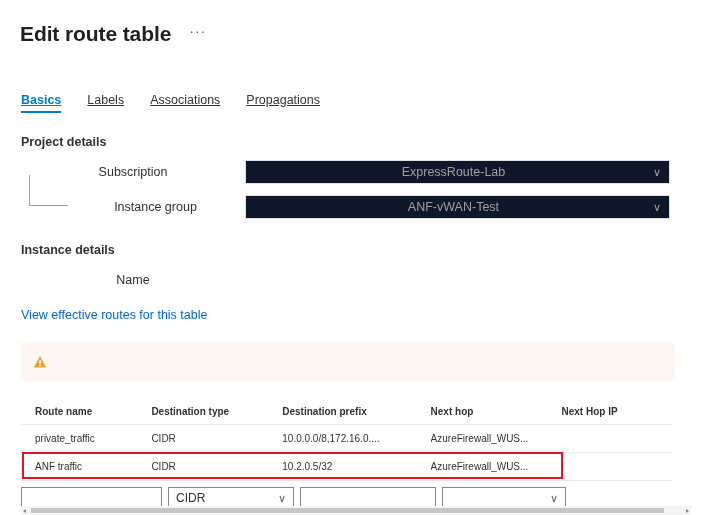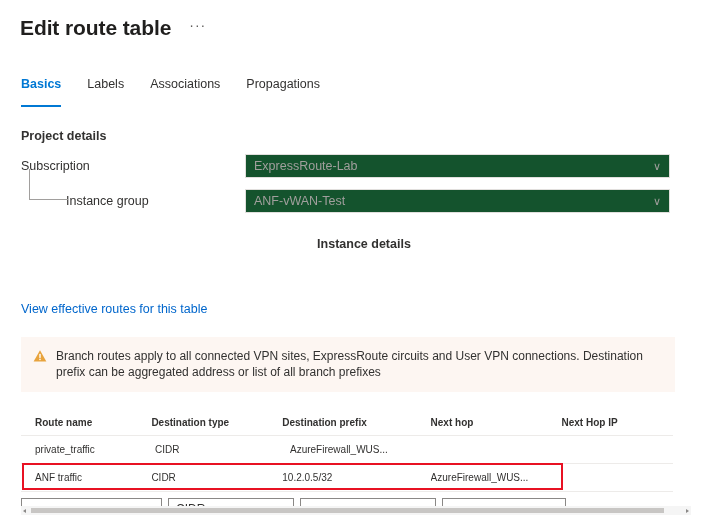--- a/index.html
+++ b/index.html
@@ -13,21 +13,21 @@
     font-family: "Liberation Sans", sans-serif;
     color: #323130;
     overflow: hidden;
     position: relative;
   }
 
   
   .title-row {
     display: flex;
     align-items: center;
-    padding: 11px 0 0 20px;
+    padding: 17px 0 0 20px;
     height: 34px;
   }
   .page-title {
     font-size: 21px;
     font-weight: 600;
     color: #201f1e;
     letter-spacing: -0.1px;
     line-height: 28px;
   }
   .ellipsis-menu {
@@ -45,24 +45,25 @@
     display: flex;
     align-items: flex-end;
     padding-left: 21px;
     margin-top: 36px;
     height: 26px;
   }
   .tab {
     font-size: 12.5px;
     color: #323130;
     margin-right: 26px;
-    padding-bottom: 16px;
+    padding-bottom: 6px;
     position: relative;
     cursor: pointer;
     white-space: nowrap;
+    text-decoration: underline;
   }
   .tab.active {
     color: #0078d4;
     font-weight: 600;
   }
   .tab.active::after {
     content: "";
     position: absolute;
     left: 0;
     right: 0;
@@ -72,44 +73,45 @@
   }
 
   
   .section-heading {
     font-size: 12.5px;
     font-weight: 600;
     color: #323130;
     padding-left: 21px;
   }
   #project-details-heading { margin-top: 22px; }
-  #instance-details-heading { margin-top: 24px; text-align: center; }
+  #instance-details-heading { margin-top: 24px; }
 
   .field-row {
     display: flex;
     align-items: center;
     padding-left: 21px;
     margin-top: 11px;
     height: 24px;
     position: relative;
+    text-align: center;
   }
   .field-label {
     font-size: 12.5px;
     color: #323130;
     width: 224px;
     flex: none;
   }
   .field-label.indented {
     padding-left: 45px;
     width: 179px;
   }
   .field-control {
     width: 425px;
     height: 24px;
-    background: #14532d;
+    background: #0f172a;
     border: 1px solid #e1dfdd;
     box-sizing: border-box;
     display: flex;
     align-items: center;
     padding: 0 8px;
     font-size: 12.5px;
     color: #a19f9d;
   }
   .field-control .val { flex: 1; }
   .chev {
@@ -319,48 +321,49 @@
   <div class="field-control">
     <span class="val">ANF-vWAN-Test</span>
     <span class="chev">∨</span>
   </div>
 </div>
 
 
 <div class="section-heading" id="instance-details-heading">Instance details</div>
 
 <div class="field-row">
+  <div class="field-label">Name</div>
 </div>
 
 <a class="effective-routes-link">View effective routes for this table</a>
 
 
 <div class="warning-banner">
   <svg class="warn-icon" viewBox="0 0 16 16">
     <path d="M8 1.4 L15.3 14.4 L0.7 14.4 Z" fill="#e8a33d"></path>
     <rect x="7.2" y="5.6" width="1.6" height="4.6" fill="#ffffff"></rect>
     <rect x="7.2" y="11.1" width="1.6" height="1.6" fill="#ffffff"></rect>
   </svg>
-  <div class="warning-text">Branch routes apply to all connected VPN sites, ExpressRoute circuits and User VPN connections. Destination prefix can be aggregated address or list of all branch prefixes</div>
 </div>
 
 
 <div class="routes-table">
 
   <div class="routes-head">
     <div class="col c-name">Route name</div>
     <div class="col c-type">Destination type</div>
     <div class="col c-prefix">Destination prefix</div>
     <div class="col c-hop">Next hop</div>
     <div class="col c-hopip">Next Hop IP</div>
   </div>
 
   <div class="routes-row">
     <div class="col c-name">private_traffic</div>
     <div class="col c-type">CIDR</div>
+    <div class="col c-prefix">10.0.0.0/8,172.16.0....</div>
     <div class="col c-hop">AzureFirewall_WUS...</div>
     <div class="col c-hopip"></div>
   </div>
 
   <div class="routes-row">
     <div class="col c-name">ANF traffic</div>
     <div class="col c-type">CIDR</div>
     <div class="col c-prefix">10.2.0.5/32</div>
     <div class="col c-hop">AzureFirewall_WUS...</div>
     <div class="col c-hopip"></div>

